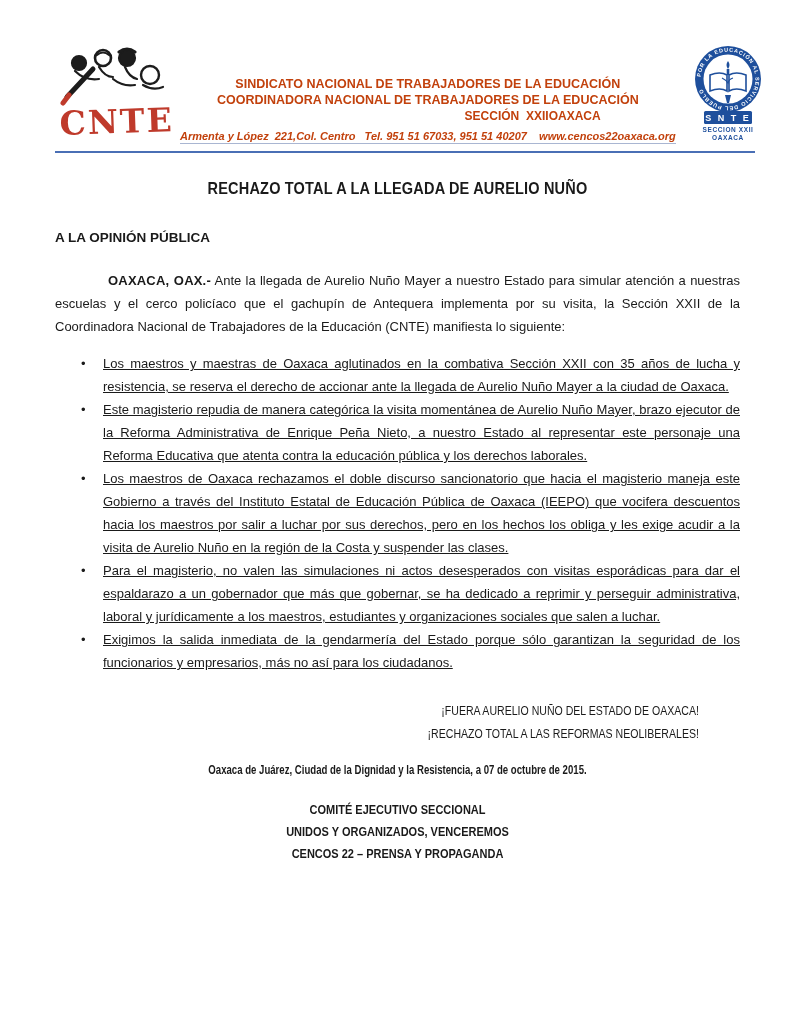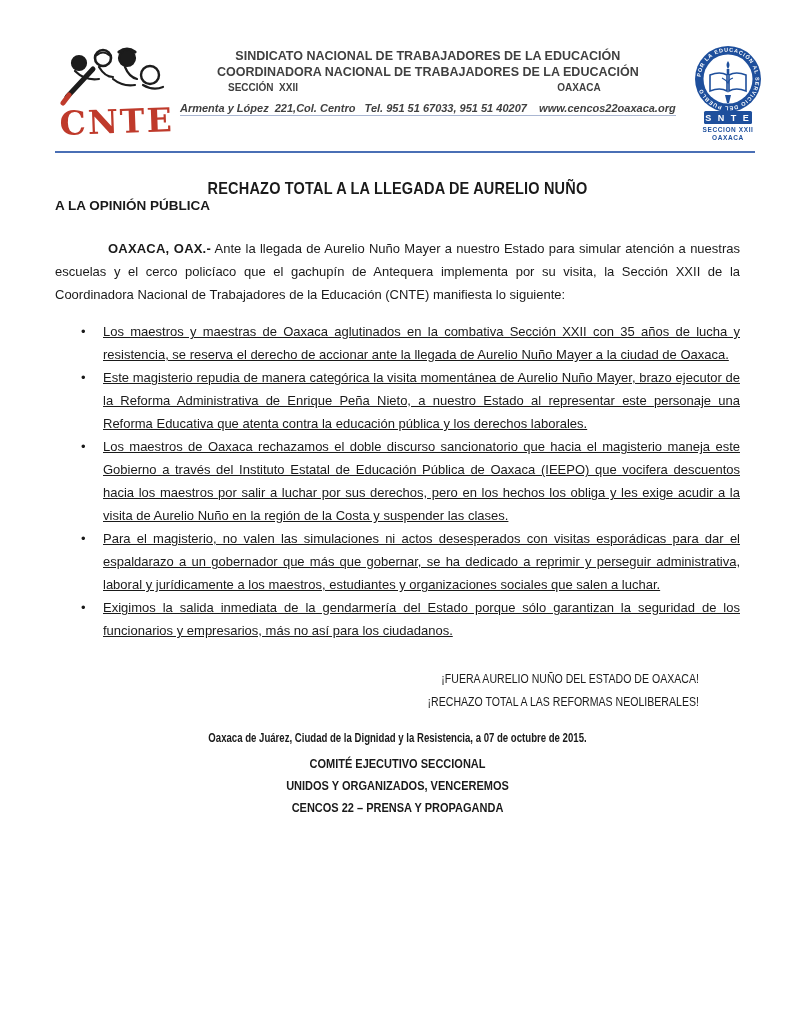--- a/index.html
+++ b/index.html
@@ -4,47 +4,47 @@
 <style>
   html,body{margin:0;padding:0;background:#ffffff;}
   .page{
     width:791px;height:1024px;box-sizing:border-box;background:#fff;
     font-family:"Liberation Sans",sans-serif;color:#1a1a1a;
     padding:45px 51px 0 55px;position:relative;overflow:hidden;
   }
   
   .letterhead{display:flex;align-items:flex-start;}
   .logo-left{width:125px;height:100px;flex:0 0 auto;}
-  .lh-center{flex:1 1 auto;color:#404040;padding-top:3px;}
+  .lh-center{flex:1 1 auto;color:#c2410c;padding-top:3px;margin-top:28px;}
   .org-line{text-align:center;font-weight:bold;font-size:12.5px;line-height:16px;}
-  .sec-row{display:flex;justify-content:space-between;font-weight:bold;
-           font-size:10px;line-height:16px;padding:0 75px 0 48px;gap:48px;}
+  .sec-row{display:flex;justify-content:flex-end;font-weight:bold;
+           font-size:12px;line-height:16px;padding:0 75px 0 48px;}
   .addr-wrap{text-align:center;margin-top:2px;}
   .addr{display:inline-block;font-style:italic;font-weight:bold;font-size:11px;
         border-bottom:1px solid #a9b6d2;padding-bottom:1px;white-space:pre;}
   .logo-right{width:105px;height:100px;flex:0 0 auto;display:flex;justify-content:center;}
   .rule{height:2px;background:#4a6fb5;margin-top:6px;margin-right:-15px;border:0;}
   
   .condensed{transform:scaleX(0.88);transform-origin:50% 50%;}
   .more-condensed{transform:scaleX(0.80);transform-origin:50% 50%;}
   .doc-title{margin-top:26px;text-align:center;font-weight:bold;font-size:16.5px;
              letter-spacing:.2px;}
-  .salutation{font-weight:bold;font-size:13.5px;}
+  .salutation{margin-top:32px;font-weight:bold;font-size:13.5px;}
   .intro{margin-top:24px;font-size:13px;line-height:23px;text-align:justify;
          text-indent:45px;}
   .intro b{letter-spacing:.2px;margin-left:8px;}
   ul.bullets{margin:14px 0 0 0;padding:0 0 0 48px;}
   ul.bullets li{list-style:none;position:relative;text-align:justify;
                 font-size:13px;line-height:23px;text-decoration:underline;}
   ul.bullets li::before{content:"\2022";position:absolute;left:-22px;top:0;
                         font-size:13px;}
   .slogans{margin-top:26px;text-align:right;font-weight:normal;font-size:12px;
            line-height:23px;}
   .dateline{margin-top:17px;text-align:center;font-weight:bold;font-size:12px;}
-  .signature{margin-top:8px;text-align:center;font-weight:bold;font-size:12.5px;
+  .signature{margin-top:22px;text-align:center;font-weight:bold;font-size:12.5px;
              line-height:22px;}
   .sig-line{}
 </style>
 </head>
 <body>
 
 <div class="page">
 
   <div class="letterhead">
 

